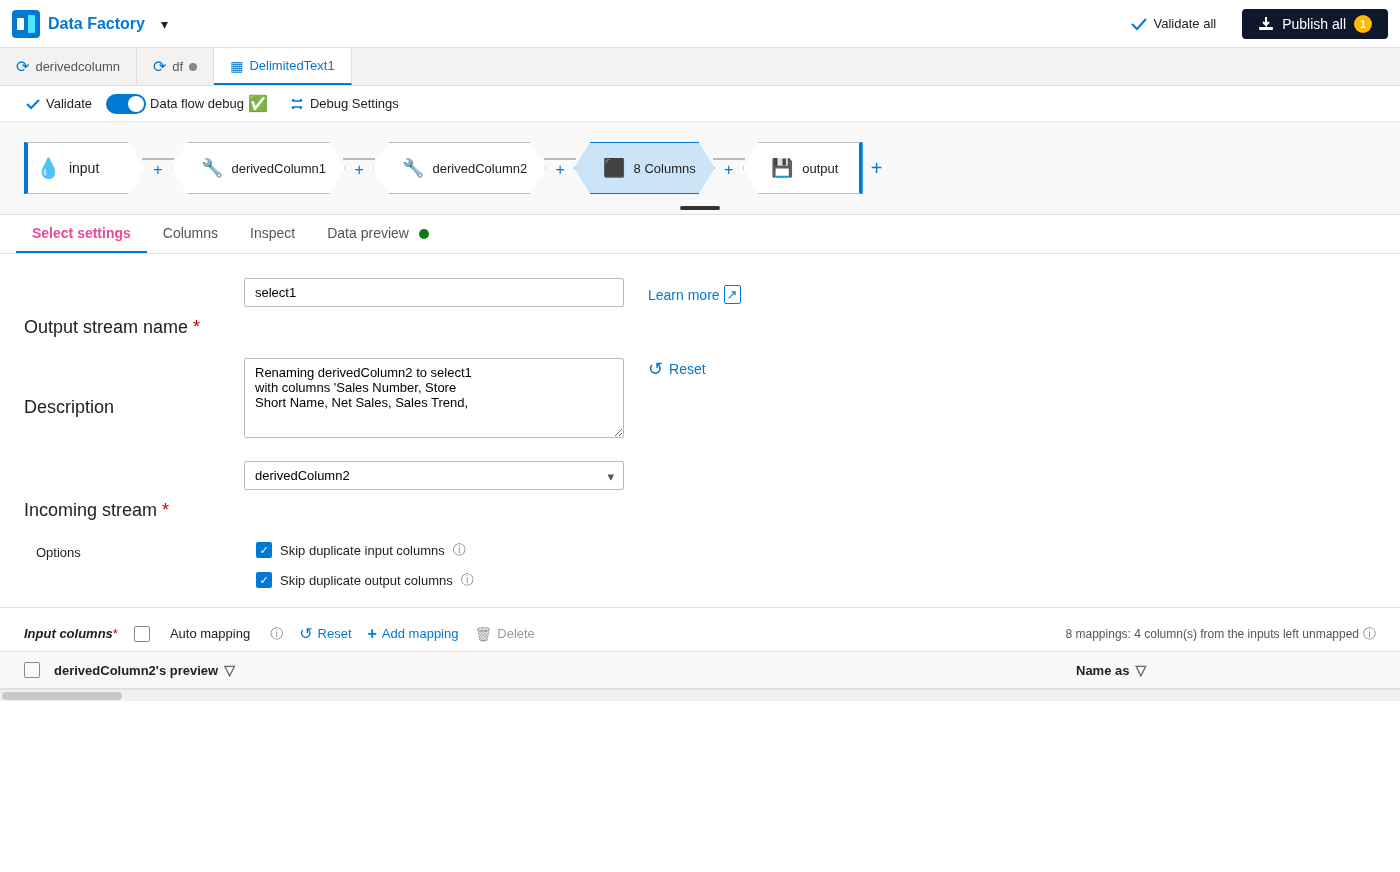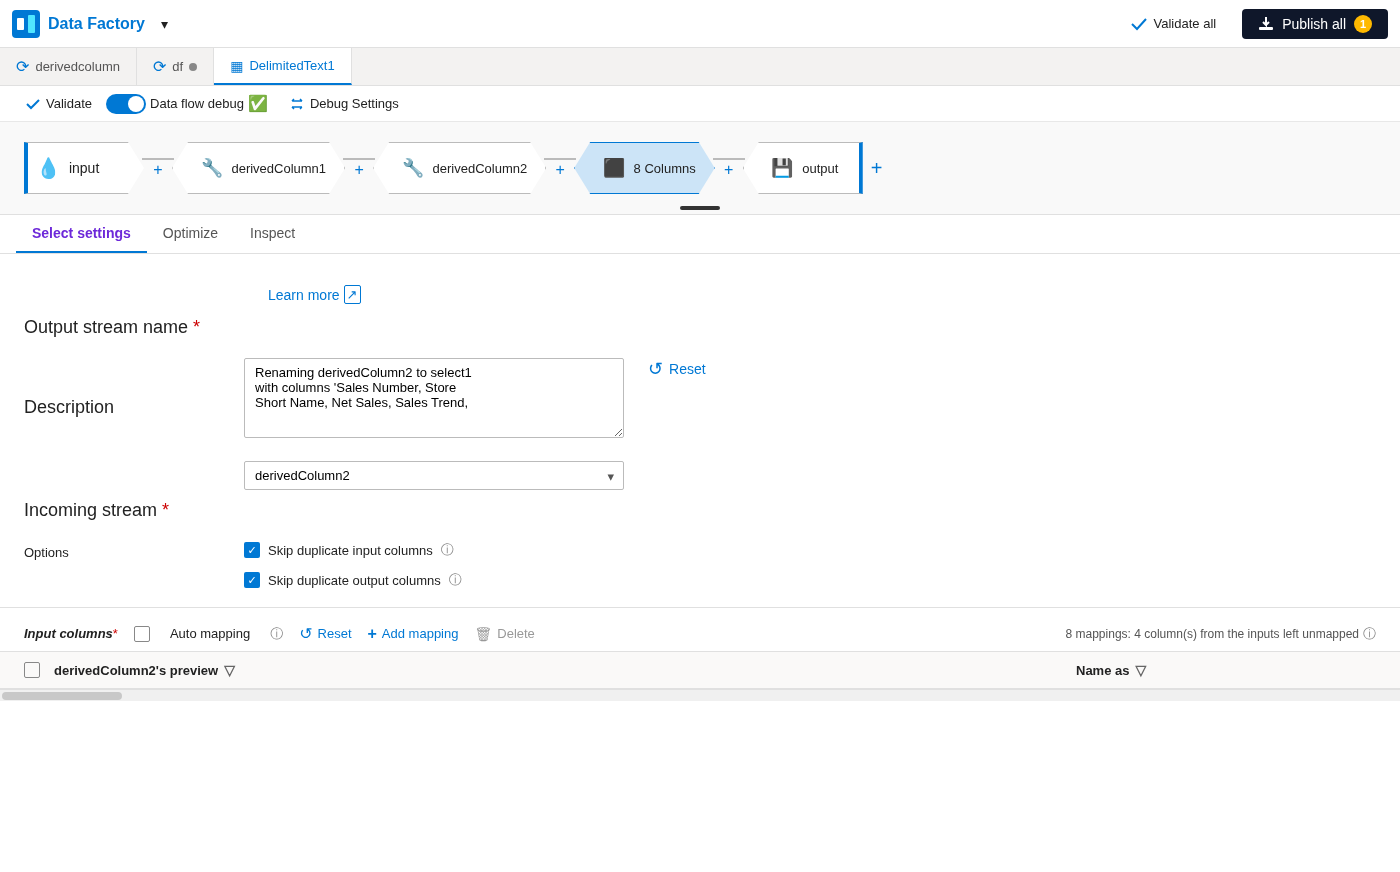--- a/index.html
+++ b/index.html
@@ -87,21 +87,21 @@
 
     
     .section-tabs {
       display: flex; border-bottom: 1px solid #e0e0e0;
       padding: 0 16px; background: #fff; margin-top: 0;
     }
     .section-tab {
       padding: 10px 16px; font-size: 14px; cursor: pointer;
       border-bottom: 2px solid transparent; color: #555;
     }
-    .section-tab.active { color: #6d28d9; border-bottom: 2px solid #0078d4; font-weight: 600; }
+    .section-tab.active { color: #ec4899; border-bottom: 2px solid #0078d4; font-weight: 600; }
     .section-tab-dot { display: inline-block; width: 10px; height: 10px; border-radius: 50%; background: #107c10; margin-left: 6px; vertical-align: middle; }
 
     
     .form-area { padding: 24px 24px 0 24px; background: #fff; }
     .form-row { display: flex; align-items: flex-start; margin-bottom: 20px; gap: 0; }
     .form-label { min-width: 220px; font-size: 18px; font-weight: 500; padding-top: 7px; margin-top: 32px; }
     .required-star { color: #c00; }
     .form-input {
       width: 380px; padding: 6px 10px; border: 1px solid #bbb;
       border-radius: 2px; font-size: 13px; outline: none;
@@ -119,21 +119,21 @@
     .select-wrapper { position: relative; width: 380px; }
     .select-wrapper .chevron {
       position: absolute; right: 10px; top: 50%;
       transform: translateY(-50%); pointer-events: none; color: #555;
     }
     .learn-more { color: #0078d4; font-size: 14px; display: flex; align-items: center; gap: 4px; cursor: pointer; margin-left: 24px; padding-top: 7px; white-space: nowrap; }
     .reset-btn { display: flex; align-items: center; gap: 6px; color: #0078d4; font-size: 14px; cursor: pointer; margin-left: 24px; padding-top: 0; white-space: nowrap; }
 
     
     .options-row { display: flex; align-items: flex-start; margin-bottom: 18px; }
-    .options-label { min-width: 220px; font-size: 13px; font-weight: 500; padding-top: 4px; }
+    .options-label { min-width: 220px; font-size: 13px; font-weight: 500; padding-top: 4px; margin-left: 12px; }
     .options-content { display: flex; flex-direction: column; gap: 12px; }
     .checkbox-row { display: flex; align-items: center; gap: 8px; font-size: 13px; }
     .checkbox-checked {
       width: 16px; height: 16px; background: #0078d4;
       border-radius: 2px; display: flex; align-items: center;
       justify-content: center; cursor: pointer; flex-shrink: 0;
     }
     .checkbox-checked::after { content: '✓'; color: #fff; font-size: 11px; }
     .info-icon { color: #888; font-size: 13px; cursor: pointer; }
 
@@ -299,34 +299,39 @@
   <div style="position:absolute; bottom:4px; left:50%; transform:translateX(-50%);">
     <div class="collapse-dash"></div>
   </div>
 </div>
 
 <div class="section-tabs">
   <div class="section-tab active">
     <span>Select settings</span>
   </div>
   <div class="section-tab">
-    <span>Optimize</span>
+    <span>Columns</span>
   </div>
   <div class="section-tab">
     <span>Inspect</span>
+  </div>
+  <div class="section-tab">
+    <span>Data preview</span>
+    <span class="section-tab-dot"></span>
   </div>
 </div>
 
 <div class="form-area">
 
   <div class="form-row">
     <div class="form-label">
       <span>Output stream name</span>
       <span class="required-star">*</span>
     </div>
+    <input class="form-input" type="text" value="select1" style="">
     <div class="learn-more">
       <span>Learn more</span>
       <span style="font-size:13px; border:1px solid #0078d4; padding:1px 2px; border-radius:2px;">↗</span>
     </div>
   </div>
 
   <div class="form-row">
     <div class="form-label">Description</div>
     <div style="position:relative; width:380px;">
       <textarea class="form-textarea" style="">Renaming derivedColumn2 to select1

